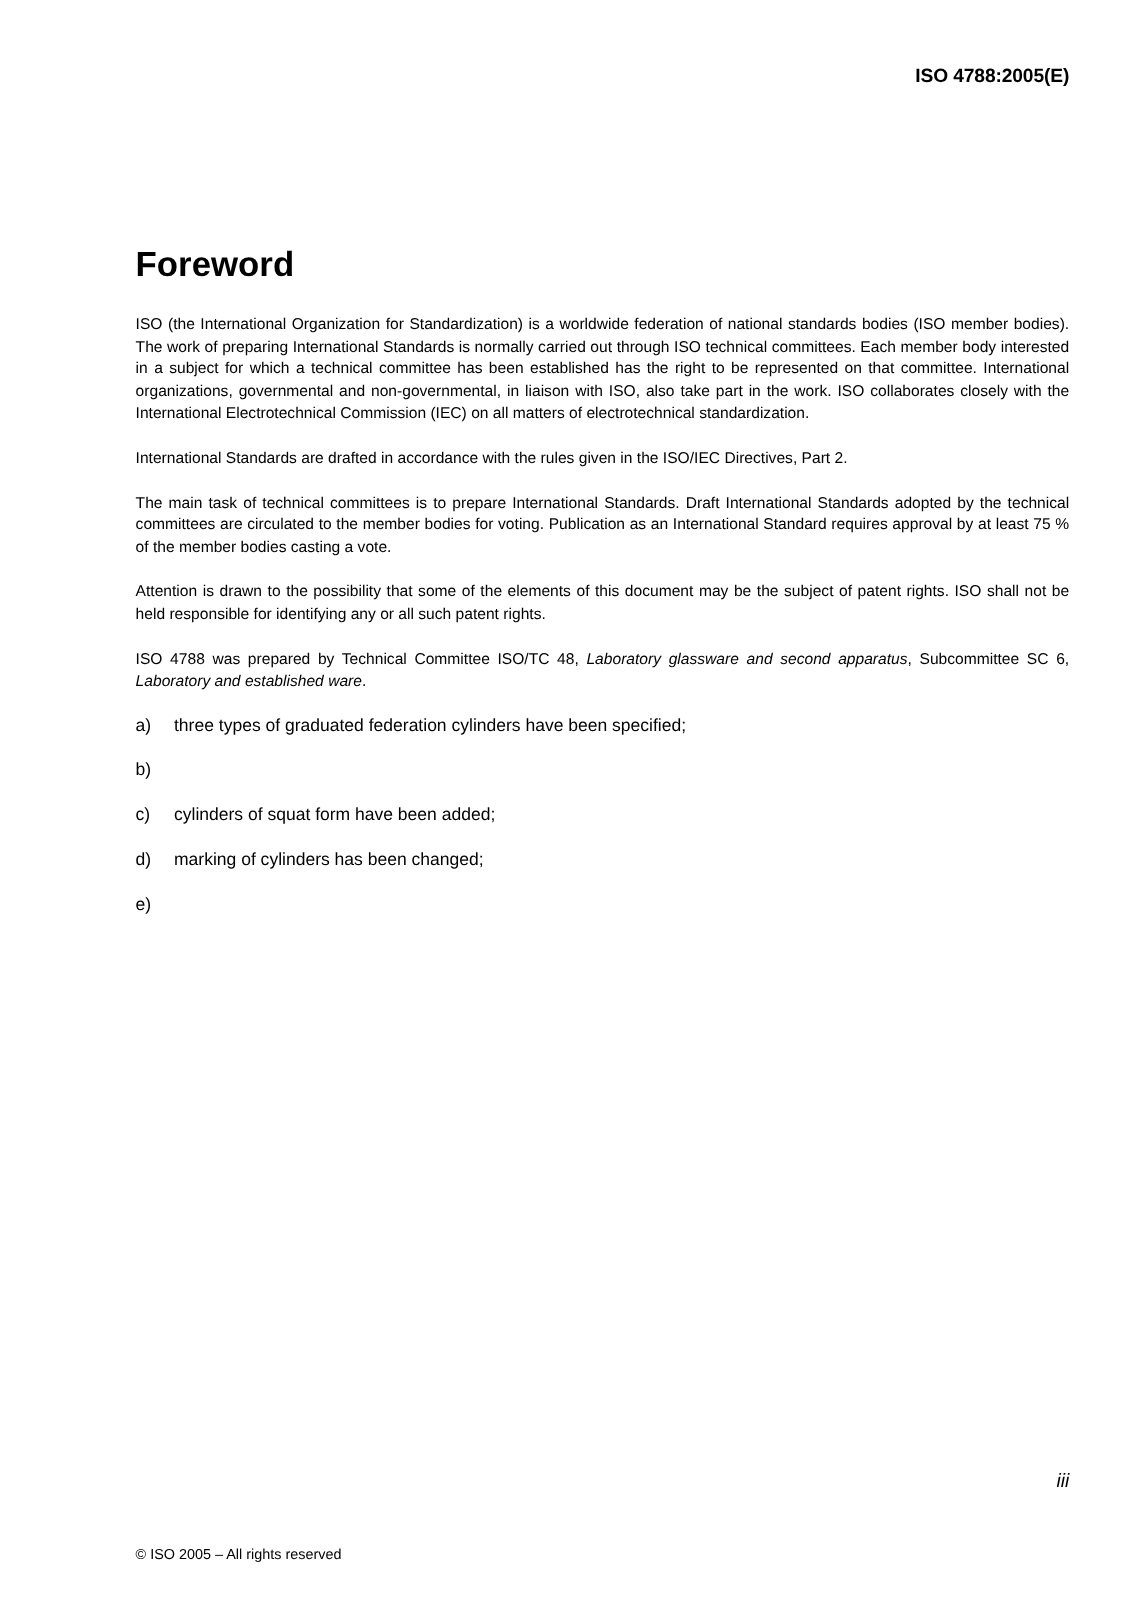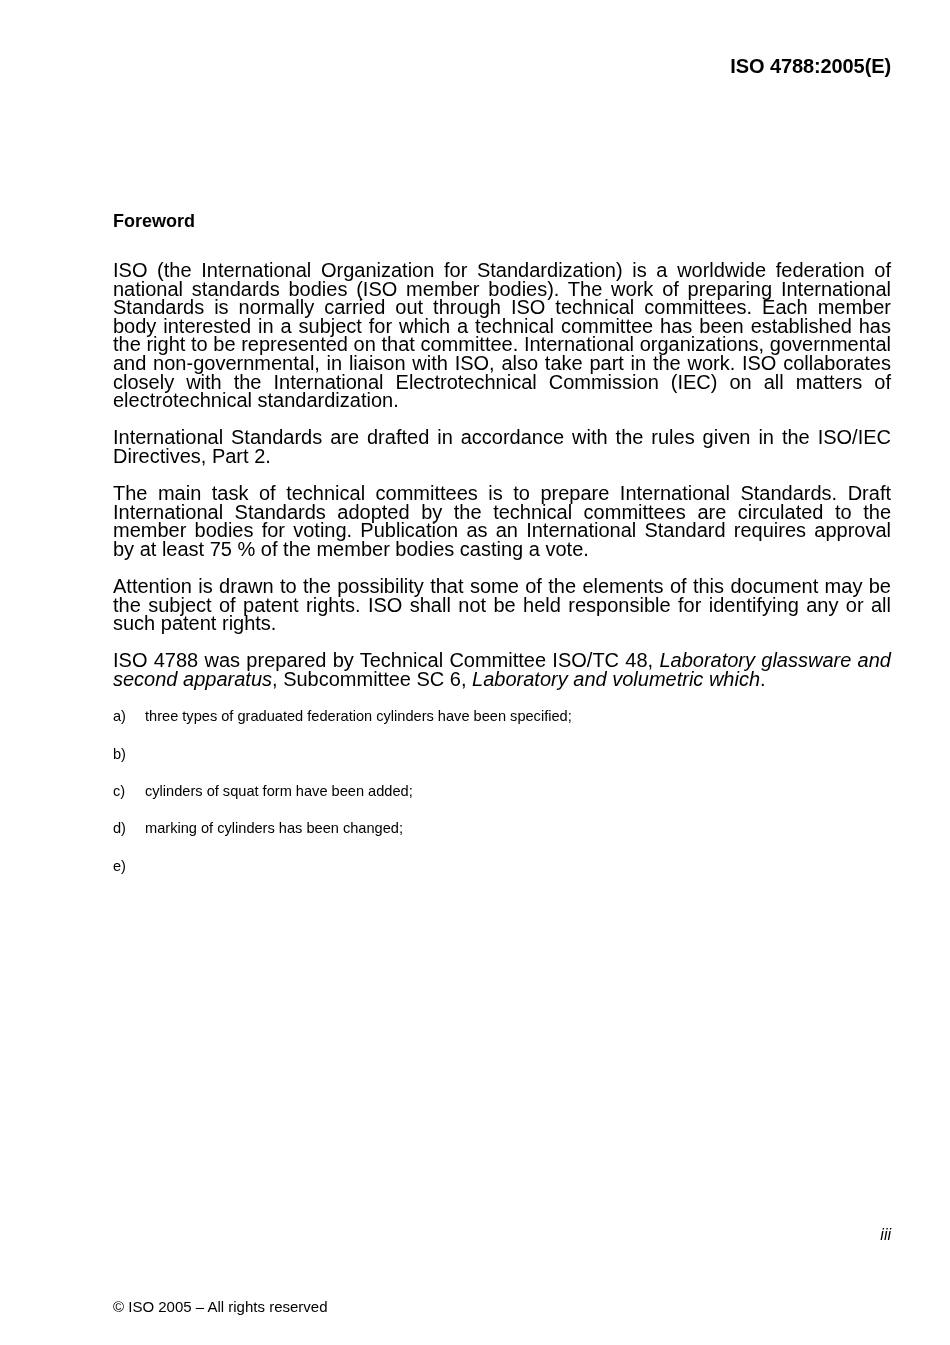--- a/index.html
+++ b/index.html
@@ -12,38 +12,38 @@
       height: 1345px;
       position: relative;
       overflow: hidden;
       font-family: "Liberation Sans", sans-serif;
       color: #000000;
     }
     .doc-id {
       position: absolute;
       top: 55px;
       right: 59px;
-      font-size: 20px;
+      font-size: 16px;
       font-weight: bold;
       letter-spacing: -0.1px;
     }
     .content {
       position: absolute;
       left: 113px;
       top: 206px;
       width: 778px;
     }
     .title {
-      font-size: 18px;
+      font-size: 29px;
       font-weight: bold;
       margin: 0 0 25px 0;
       line-height: 30px;
     }
     .para {
-      font-size: 20px;
+      font-size: 13px;
       line-height: 18.6px;
       text-align: justify;
       margin: 0 0 18.6px 0;
     }
     .para em { font-style: italic; }
     .list {
       margin: 0;
       padding: 0;
       list-style: none;
     }
@@ -54,22 +54,21 @@
       display: flex;
     }
     .list-marker {
       width: 32px;
       flex: 0 0 32px;
     }
     .footer-left {
       position: absolute;
       left: 113px;
       top: 1288px;
-      font-size: 15px;
-      margin-top: 10px;
+      font-size: 12px;
     }
     .footer-right {
       position: absolute;
       right: 59px;
       top: 1226px;
       font-size: 16px;
       font-style: italic;
     }
   </style>
 </head>
@@ -77,21 +76,21 @@
 
 <div class="doc-id">ISO 4788:2005(E)</div>
 
 <div class="content">
   <h1 class="title">Foreword</h1>
 
   <p class="para">ISO (the International Organization for Standardization) is a worldwide federation of national standards bodies (ISO member bodies). The work of preparing International Standards is normally carried out through ISO technical committees. Each member body interested in a subject for which a technical committee has been established has the right to be represented on that committee. International organizations, governmental and non-governmental, in liaison with ISO, also take part in the work. ISO collaborates closely with the International Electrotechnical Commission (IEC) on all matters of electrotechnical standardization.</p>
   <p class="para">International Standards are drafted in accordance with the rules given in the ISO/IEC Directives, Part 2.</p>
   <p class="para">The main task of technical committees is to prepare International Standards. Draft International Standards adopted by the technical committees are circulated to the member bodies for voting. Publication as an International Standard requires approval by at least 75 % of the member bodies casting a vote.</p>
   <p class="para">Attention is drawn to the possibility that some of the elements of this document may be the subject of patent rights. ISO shall not be held responsible for identifying any or all such patent rights.</p>
-  <p class="para"><span>ISO 4788 was prepared by Technical Committee ISO/TC 48, </span><em>Laboratory glassware and second apparatus</em><span>, Subcommittee SC 6, </span><em>Laboratory and volumetric which</em><span>.</span></p>
+  <p class="para"><span>ISO 4788 was prepared by Technical Committee ISO/TC 48, </span><em>Laboratory glassware and second apparatus</em><span>, Subcommittee SC 6, </span><em>Laboratory and established ware</em><span>.</span></p>
 
   <ul class="list">
     <li class="list-item">
       <span class="list-marker">a)</span>
       <span>three types of graduated federation cylinders have been specified;</span>
     </li>
     <li class="list-item">
       <span class="list-marker">b)</span>
     </li>
     <li class="list-item">

